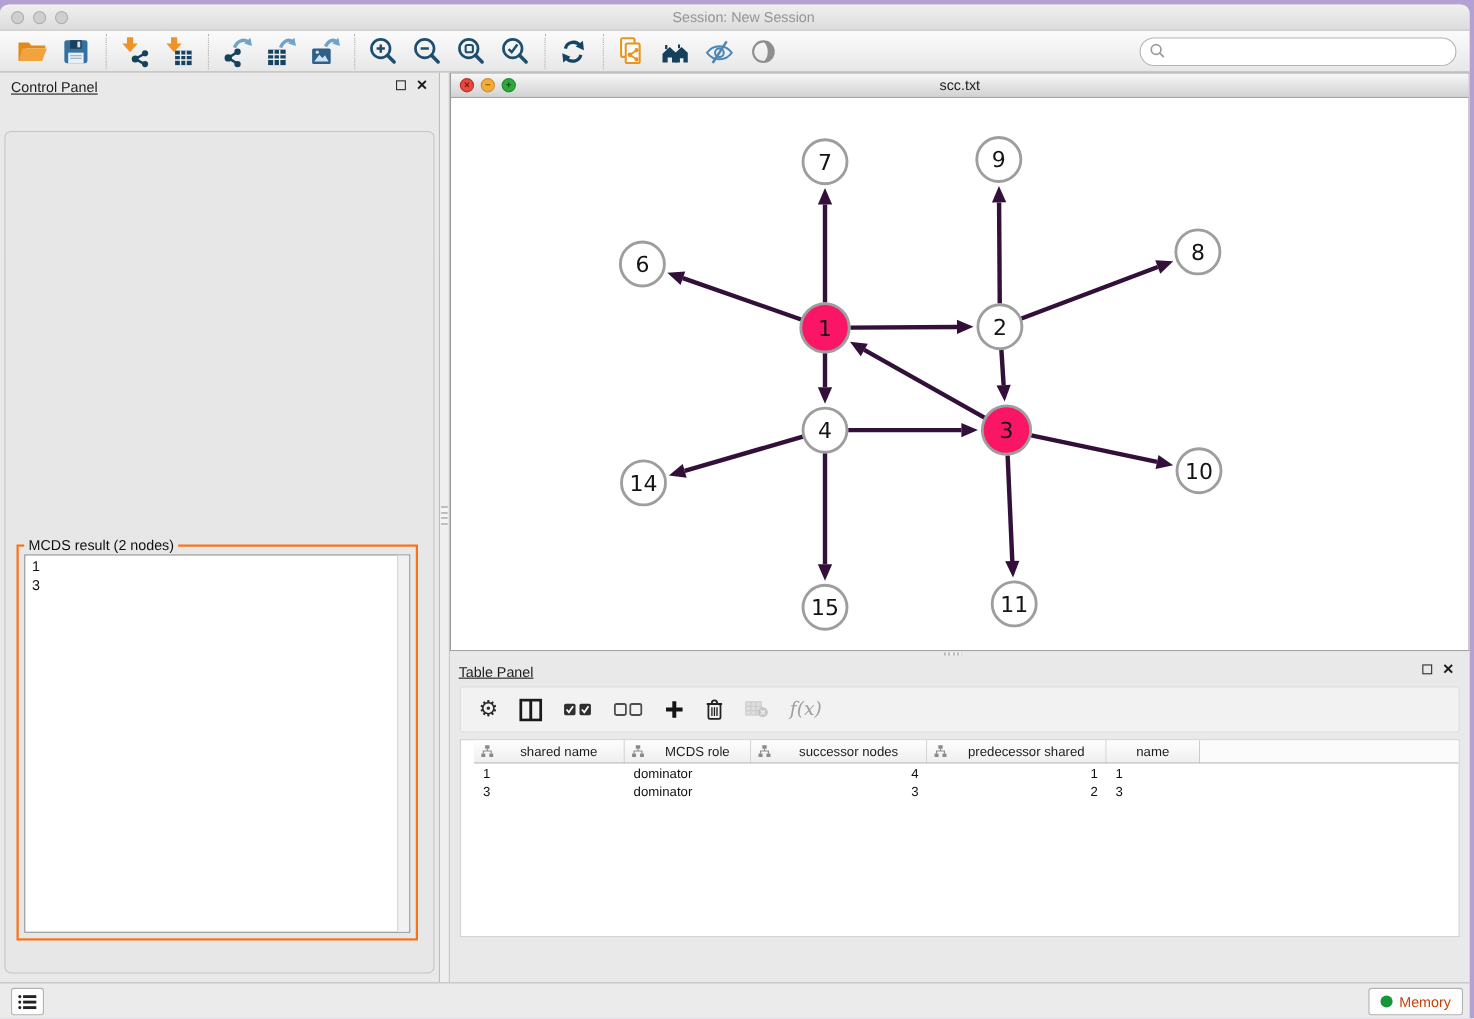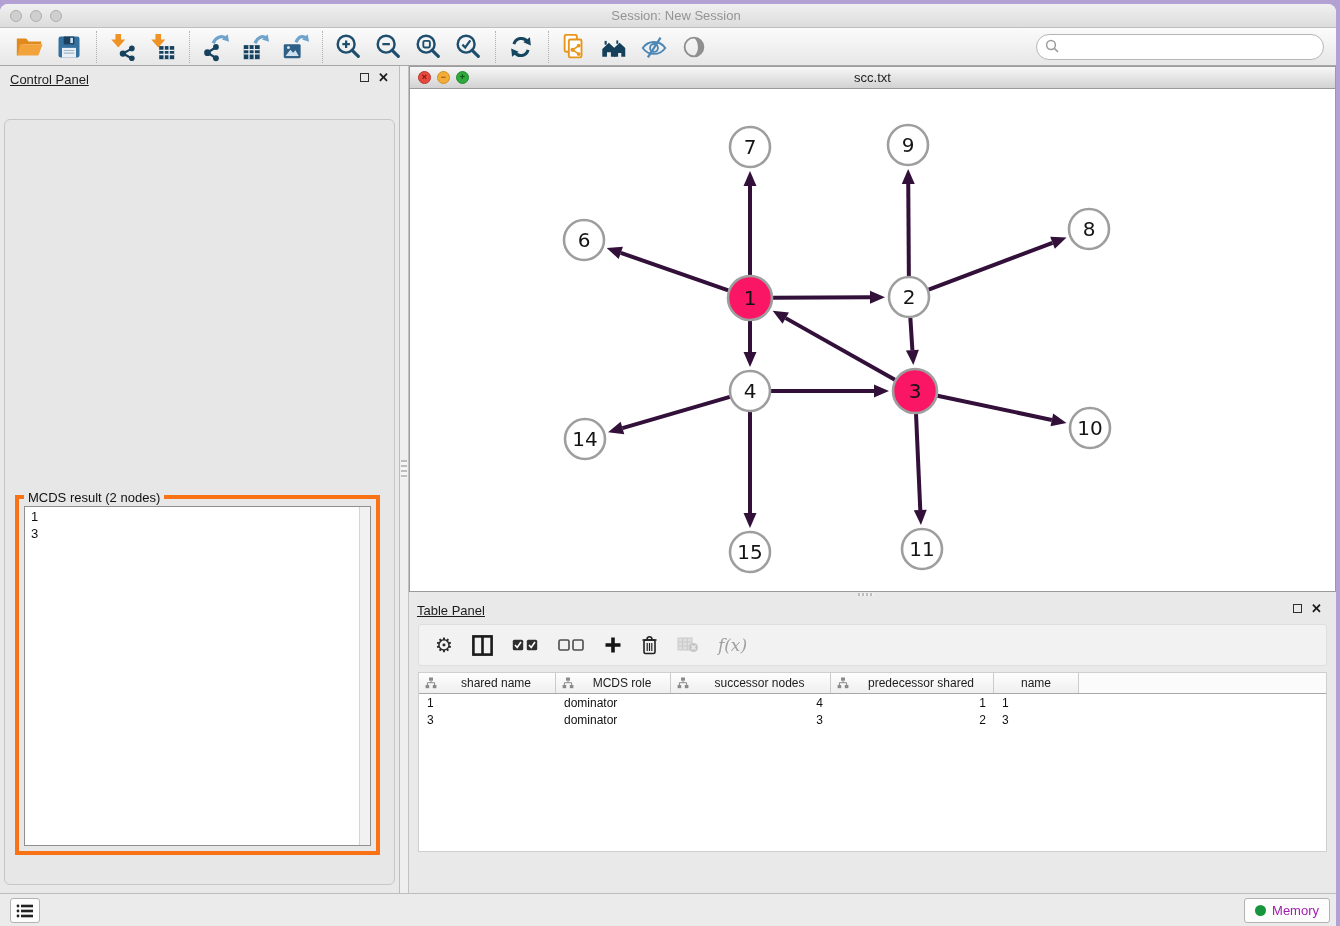--- a/index.html
+++ b/index.html
@@ -44,21 +44,21 @@
   .cp-content { position:absolute; left:4px; right:4px; top:53px; bottom:8px; background:#e7e7e7;
                 border:1px solid #c6c6c6; border-radius:6px; }
   .opt-label { margin-top:18px; text-align:center; font-size:13px; color:#111; }
   .criterion { margin:10px auto 0; width:308px; height:24px; background:#fff; border:1px solid #ababab;
                border-radius:5px; display:flex; align-items:center; padding:0 5px 0 9px; font-size:13px; color:#111; }
   .stepper { margin-left:auto; display:flex; }
   .btn-row { display:flex; justify-content:center; gap:16px; margin-top:12px; }
   .btn { height:23px; padding:0 16px; background:#fff; border:1px solid #adadad; border-radius:5px;
          font-size:13px; color:#111; display:flex; align-items:center; }
 
-  .result-group { position:absolute; left:10px; right:14px; top:375px; height:360px; border:4px solid #f97316; }
+  .result-group { position:absolute; left:10px; right:14px; top:375px; height:360px; border:2px solid #f97316; }
   .result-legend { position:absolute; top:-9px; left:5px; background:#e7e7e7; padding:0 4px; font-size:13px; color:#111; }
   .result-text { position:absolute; left:5px; right:5px; top:7px; bottom:5px; background:#fff; border:1px solid #8f8f8f;
                  font-size:13px; line-height:17px; padding:1px 6px; white-space:pre; color:#111; overflow:hidden; }
   .result-scroll { position:absolute; right:0; top:0; bottom:0; width:11px; background:#f1f1f1; border-left:1px solid #d5d5d5; }
 
   
   .v-split { position:absolute; left:400px; top:0; width:9px; height:100%; background:#efefef;
              border-right:1px solid #c2c2c2; }
   .v-grip { position:absolute; top:394px; left:1px; width:6px; height:18px;
             background:repeating-linear-gradient(#bdbdbd 0 2px, #f5f5f5 2px 5px); }
@@ -81,37 +81,37 @@
 
   
   .table-panel { position:absolute; left:0; right:0; top:531px; bottom:0; background:#e9e9e9; }
   .tp-toolbar { position:absolute; left:9px; right:9px; top:27px; height:42px; background:#f2f2f2;
                 border:1px solid #dedede; border-radius:3px; display:flex; align-items:center; gap:19px; padding-left:16px; }
   .tt-icon { display:flex; align-items:center; justify-content:center; }
   .gear-glyph { font-size:20px; color:#2b2b2b; line-height:20px; }
   .dim { opacity:.45; }
   .fx { font-family:"DejaVu Serif", serif; font-style:italic; font-size:17px; color:#9f9f9f; }
 
-  .tp-table { position:absolute; left:9px; right:9px; top:75px; height:180px; background:#fff; border:1px solid #cfcfcf; overflow:hidden; }
+  .tp-table { position:absolute; left:9px; right:9px; top:75px; height:180px; background:#fff; border:1px solid #cfcfcf; overflow:hidden;padding-left:12px; }
   .thead { display:flex; height:21px; border-bottom:1px solid #a8a8a8; }
   .th { display:flex; align-items:center; background:linear-gradient(#fefefe,#efefef); border-right:1px solid #cccccc;
         font-size:12px; color:#1c1c1c; overflow:hidden; }
   .th .lbl { flex:1; text-align:center; padding:0 3px; white-space:nowrap; }
   .th-fill { flex:1; background:#fbfbfb; }
   .trow { display:flex; height:17px; align-items:center; font-size:12px; color:#111; }
   .td { padding:0 8px; white-space:nowrap; overflow:hidden; }
 
   .tp-tabs { position:absolute; bottom:7px; left:0; right:0; display:flex; justify-content:center; }
 
   
   .statusbar { position:absolute; left:0; right:0; bottom:0; height:33px; background:#ebebeb; border-top:1px solid #bdbdbd; }
   .sb-left-btn { position:absolute; left:10px; top:4px; width:30px; height:25px; background:#fdfdfd;
                  border:1px solid #b3b3b3; border-radius:3px; display:flex; align-items:center; justify-content:center; }
   .memory-btn { position:absolute; right:6px; top:4px; height:25px; background:#fdfdfd; border:1px solid #b3b3b3;
-                border-radius:3px; display:flex; align-items:center; gap:6px; padding:0 10px; font-size:13px; color:#a21caf;margin-left:40px; }
+                border-radius:3px; display:flex; align-items:center; gap:6px; padding:0 10px; font-size:13px; color:#c2410c;margin-left:40px; }
   .mem-dot { width:11px; height:11px; border-radius:50%; background:#17953c; }
 </style>
 </head>
 <body>
 
 <div class="desktop">
   <div class="window">
 
     <div class="titlebar">
       <div class="lights">

